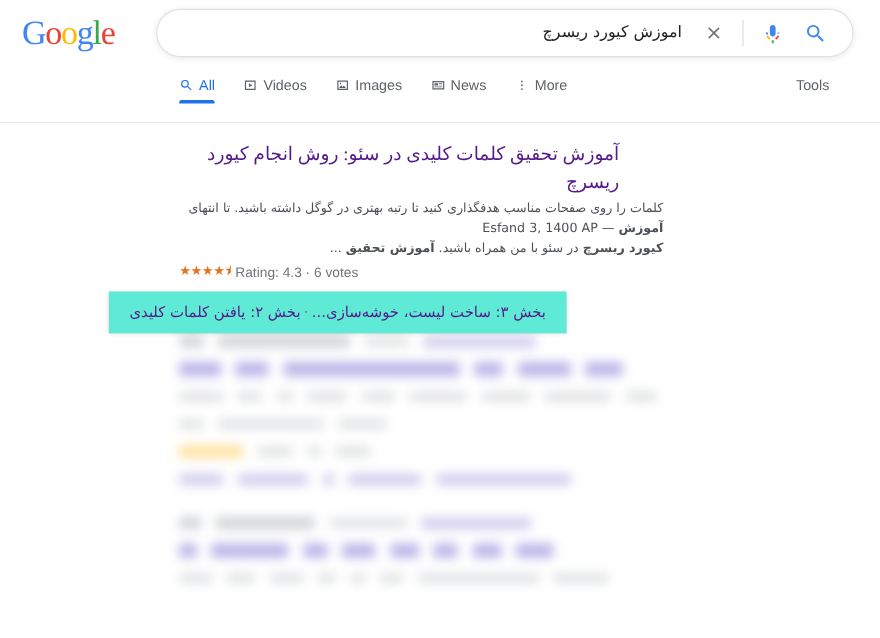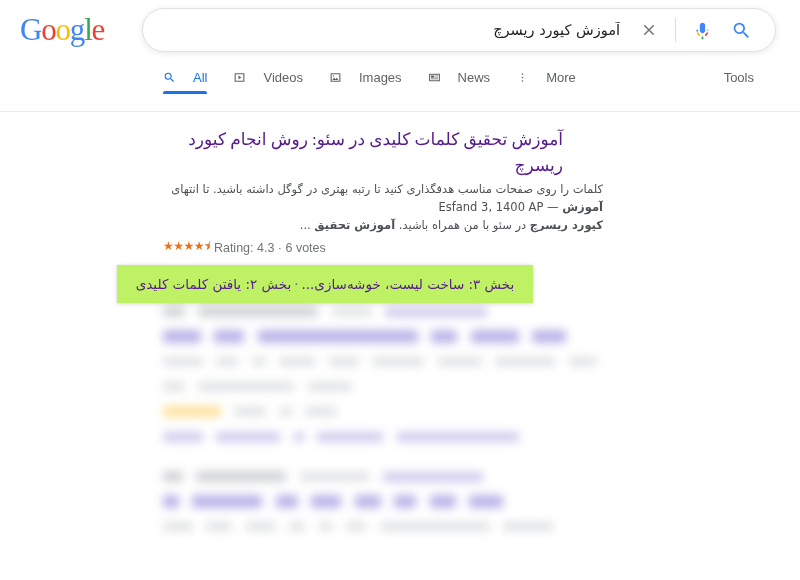--- a/index.html
+++ b/index.html
@@ -110,21 +110,21 @@
     right: 0;
     height: 42px;
     display: flex;
     align-items: flex-start;
     padding-left: 163px;
     box-sizing: border-box;
   }
   .tab {
     display: flex;
     align-items: center;
-    gap: 17px;
+    gap: 5px;
     font-size: 13px;
     color: #5f6368;
     padding: 0 0 9px 0;
     margin-right: 26px;
     cursor: pointer;
     position: relative;
     white-space: nowrap;
     justify-content: flex-end;
   }
   .tab.active { color: #1a73e8; }
@@ -235,25 +235,25 @@
   }
   .stars {
     color: #e7711b;
     font-size: 12px;
     letter-spacing: -0.5px;
   }
 
   
   .callout {
     position: absolute;
-    left: 117px;
+    left: 99px;
     top: 265px;
     width: 416px;
     height: 38px;
-    background: #bef264;
+    background: #5eead4;
     box-shadow: 0 1px 5px rgba(0,0,0,0.14), 0 0 0 0.5px rgba(0,0,0,0.04);
     display: flex;
     align-items: center;
     justify-content: center;
     z-index: 20;
   }
   .callout-text {
     font-family: "DejaVu Sans", sans-serif;
     direction: rtl;
     font-size: 13.5px;

